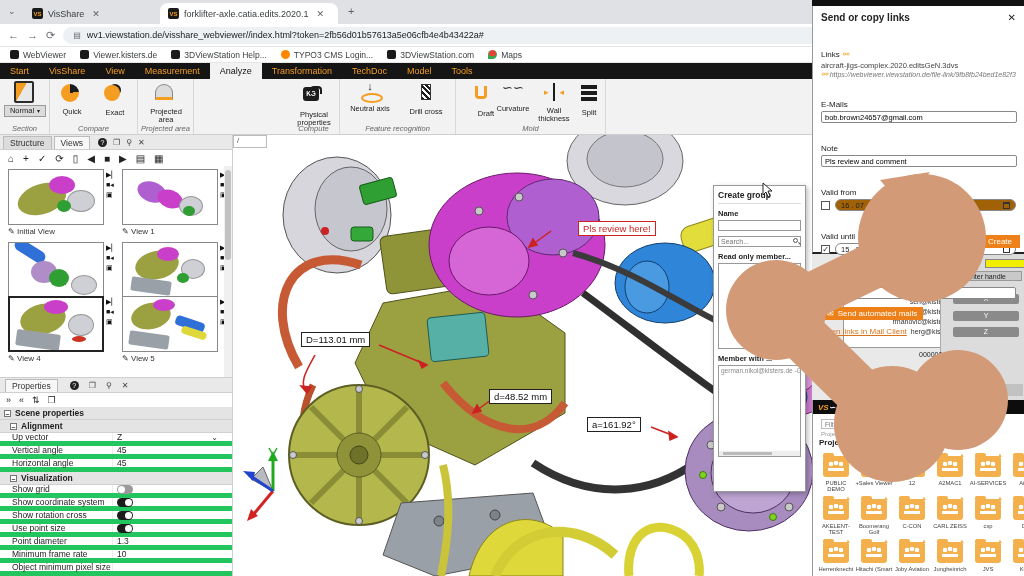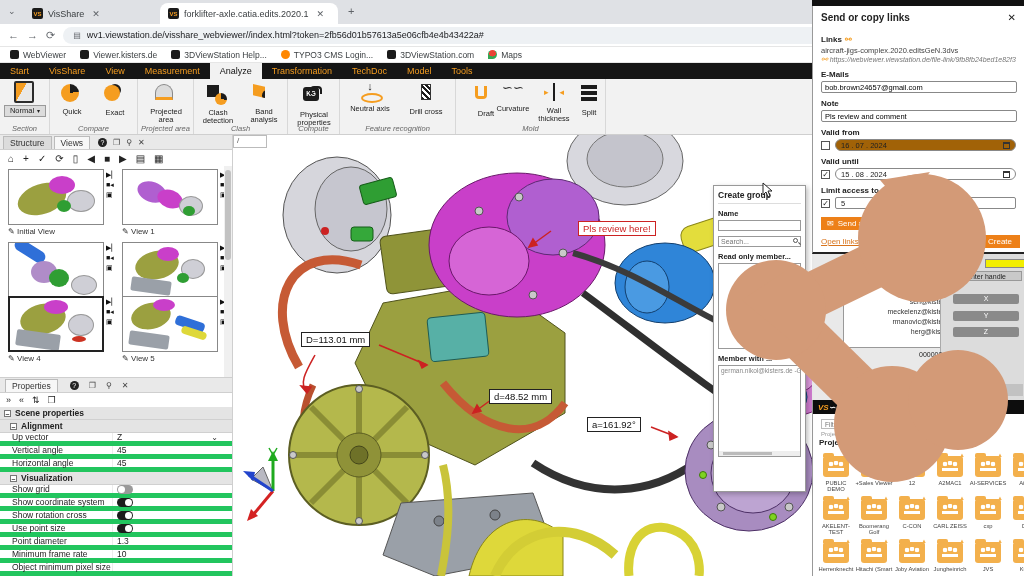--- a/index.html
+++ b/index.html
@@ -100,21 +100,21 @@
   .searchrow{position:relative;margin-top:5px;}
   .mag{position:absolute;right:3px;top:2px;width:5px;height:5px;border:1px solid #555;border-radius:50%;}
   .mag::after{content:"";position:absolute;left:4px;top:4px;width:3px;height:1px;background:#555;transform:rotate(45deg);}
   .hscroll{height:5px;background:#eee;position:relative;}
   .hscroll::after{content:"";position:absolute;left:4px;top:1px;width:60%;height:3px;background:#bbb;}
 
   
   .sharestrip{left:812px;top:0;width:212px;height:6px;background:#111;}
   .share{left:812px;top:6px;width:212px;height:248px;background:#fff;border-left:1px solid #999;border-bottom:2px solid #222;font-size:8px;color:#222;padding:4px 8px;z-index:4;}
   .sh-title{font-size:10px;font-weight:bold;display:flex;justify-content:space-between;padding:2px 0 6px 0;}
-  .sh-label{font-weight:bold;margin-top:6px;margin-bottom:2px;display:flex;align-items:center;gap:3px;}
+  .sh-label{font-weight:normal;margin-top:21px;margin-bottom:2px;display:flex;align-items:center;gap:3px;}
   .sh-file{color:#444;font-size:7.5px;}
   .sh-url{color:#777;font-size:7px;font-style:italic;white-space:nowrap;overflow:hidden;}
   .sh-input{width:196px;height:12px;border:1px solid #888;border-radius:2px;font-size:7.5px;padding:0 3px;background:#fff;}
   .daterow{display:flex;align-items:center;gap:5px;margin-top:1px;}
   .chk{width:9px;height:9px;border:1px solid #555;background:#fff;font-size:8px;line-height:8px;text-align:center;color:#222;flex:none;}
   .dateinput{flex:1;height:12px;border:1px solid #888;border-radius:6px;font-size:7.5px;display:flex;align-items:center;justify-content:space-between;padding:0 5px;background:#fff;}
   .dateinput.dis{background:#a16207;}
   .cal{width:7px;height:7px;border:1px solid #333;border-top:2px solid #333;flex:none;}
   .linkchain{color:#f59d20;font-size:8px;}
   .btn-orange{background:#ed8018;color:#fff;border:none;font-size:8px;padding:2px 6px;display:inline-flex;align-items:center;gap:4px;margin-top:8px;}
@@ -253,35 +253,20 @@
     </div>
     <div class="rgroup" style="left:138px;width:56px;">
       <div class="ritem" style="left:5px;width:46px;">
           <div class="ricon">
             <div class="i-proj"></div>
           </div>
           <div>Projected area</div>
         </div>
       <div class="rglabel">Projected area</div>
     </div>
-    <div class="rgroup" style="left:194px;width:94px;">
-      <div class="ritem" style="left:2px;width:44px;">
-          <div class="ricon">
-            <div class="i-clashd"></div>
-          </div>
-          <div>Clash detection</div>
-        </div>
-      <div class="ritem" style="left:48px;width:44px;">
-          <div class="ricon">
-            <div class="i-band"></div>
-          </div>
-          <div>Band analysis</div>
-        </div>
-      <div class="rglabel">Clash</div>
-    </div>
     <div class="rgroup" style="left:288px;width:52px;">
       <div class="ritem" style="left:3px;width:46px;">
           <div class="ricon">
             <div class="i-kg">KG</div>
           </div>
           <div>Physical properties</div>
         </div>
       <div class="rglabel">Compute</div>
     </div>
     <div class="rgroup" style="left:340px;width:116px;">

